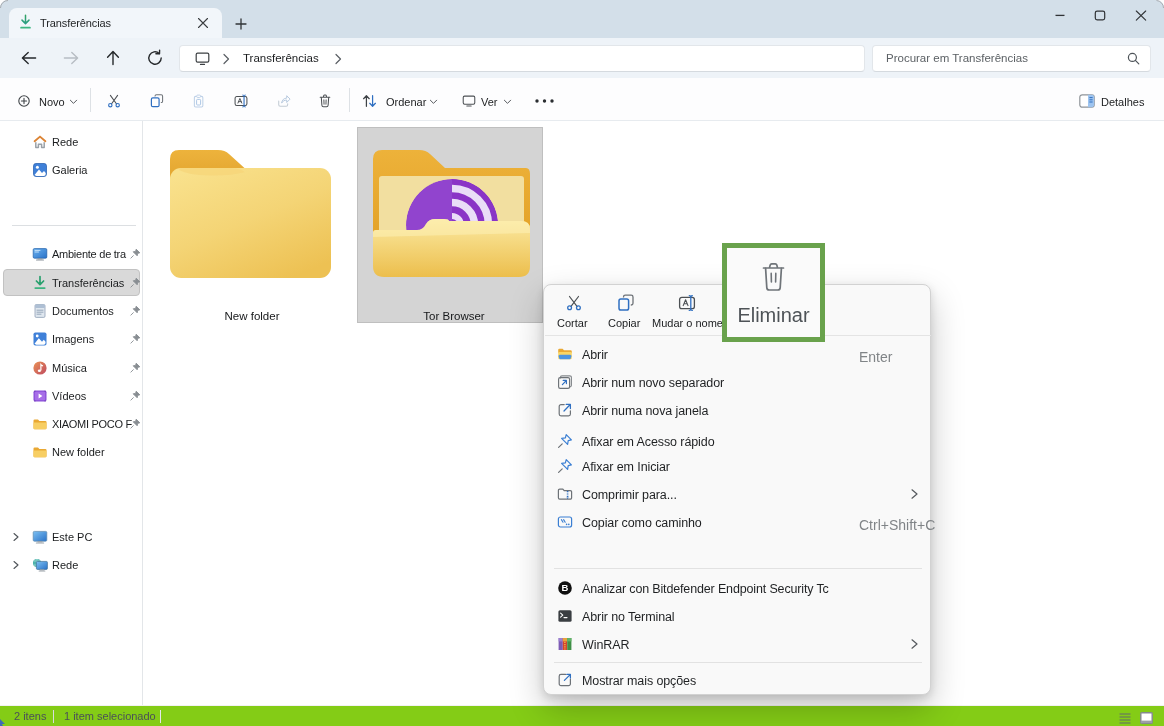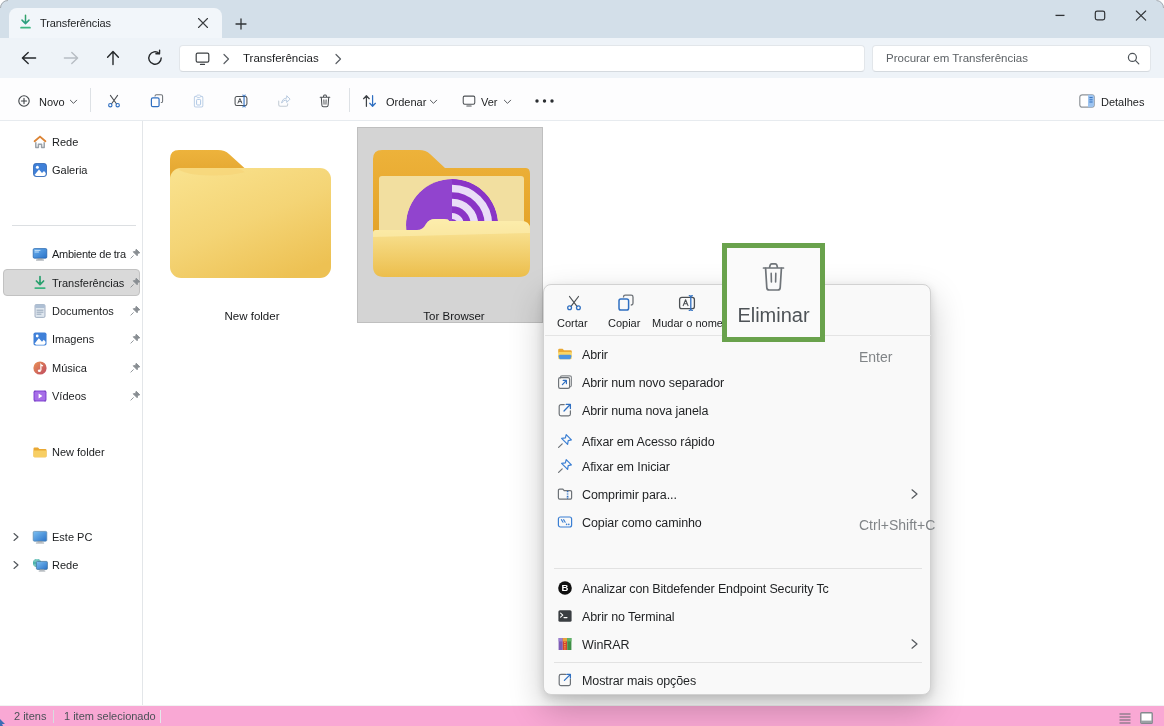--- a/index.html
+++ b/index.html
@@ -37,21 +37,21 @@
 .side-pin { position:absolute; left:129px; top:8px; width:12px; height:12px; }
 #side-sel { left:3px; top:269px; width:137px; height:27px; background:#d9d9d9; border:1px solid #c2c2c2; border-radius:4px; }
 #side-sep { left:12px; top:225px; width:124px; height:1px; background:#dcdfe2; }
 .chev { position:absolute; left:11px; top:9px; width:10px; height:10px; }
 
 
 #tile-sel { left:357px; top:127px; width:186px; height:196px; background:#d4d4d4; border:1px solid #bfbfbf; }
 .tile-label { position:absolute; font-size:11.5px; color:#16181a; text-align:center; top:310px; width:186px; }
 
 
-#statusbar { left:0; top:705px; width:1164px; height:21px; background:#f9a8d4; border-top:1px solid #f2f2f2; }
+#statusbar { left:0; top:705px; width:1164px; height:21px; background:#84cc16; border-top:1px solid #f2f2f2; }
 .stext { font-size:11px; color:#4b5157; }
 
 
 #cmenu { left:543px; top:284px; width:388px; height:411px; background:#f9f9f9; border:1px solid #d2d2d2; border-radius:8px; box-shadow:0 14px 34px rgba(0,0,0,0.22), 0 3px 8px rgba(0,0,0,0.12); }
 .mt-label { position:absolute; top:32px; font-size:11px; color:#1b1d1f; white-space:nowrap; }
 .mt-ic { position:absolute; top:8px; width:20px; height:20px; }
 #cm-sep0 { position:absolute; left:1px; top:50px; width:386px; height:1px; background:#e4e4e4; }
 .mrow { position:absolute; left:0; width:388px; height:28px; }
 .m-ic { position:absolute; left:13px; top:6px; width:16px; height:16px; }
 .m-label { position:absolute; left:38px; top:8px; font-size:12.5px; color:#1f2123; letter-spacing:-0.1px; white-space:nowrap; }
@@ -292,20 +292,30 @@
       </svg>
   </div>
   <div class="side-item" style="top:261px;">
     <svg class="side-ic" viewBox="0 0 16 16">
       <rect x="1.5" y="2.5" width="13" height="11" rx="1.8" fill="#8a4fd8"></rect>
       <rect x="2.8" y="3.8" width="10.4" height="8.4" rx="1" fill="#a76ee8"></rect>
       <path d="M6.6 5.6 L10.4 8 L6.6 10.4 Z" fill="#fff"></path>
       <path d="M2.2 3.2 L3.4 3.2 M2.2 13 L3.4 13 M12.6 3.2 L13.8 3.2 M12.6 13 L13.8 13" stroke="#6e3cb0" stroke-width="1"></path>
     </svg>
     <span class="side-label">Vídeos</span>
+    <svg class="side-pin" viewBox="0 0 12 12">
+        <path d="M7.2 1.2 L10.8 4.8 L8.6 5.4 L8.2 7.8 L4.2 3.8 L6.6 3.4 Z M4.6 7.4 L1.6 10.4" fill="#888d92" stroke="#888d92" stroke-width="0.9" stroke-linejoin="round"></path>
+      </svg>
+  </div>
+  <div class="side-item" style="top:289px;">
+    <svg class="side-ic" viewBox="0 0 16 16">
+      <path d="M1.5 4.6 A1.2 1.2 0 0 1 2.7 3.4 L6 3.4 L7.4 4.9 L13.3 4.9 A1.2 1.2 0 0 1 14.5 6.1 L14.5 12 A1.2 1.2 0 0 1 13.3 13.2 L2.7 13.2 A1.2 1.2 0 0 1 1.5 12 Z" fill="#e9a833"></path>
+      <path d="M1.5 6.5 L14.5 6.5 L14.5 12 A1.2 1.2 0 0 1 13.3 13.2 L2.7 13.2 A1.2 1.2 0 0 1 1.5 12 Z" fill="#f7ce63"></path>
+    </svg>
+    <span class="side-label" style="letter-spacing:-0.3px;">XIAOMI POCO F</span>
     <svg class="side-pin" viewBox="0 0 12 12">
         <path d="M7.2 1.2 L10.8 4.8 L8.6 5.4 L8.2 7.8 L4.2 3.8 L6.6 3.4 Z M4.6 7.4 L1.6 10.4" fill="#888d92" stroke="#888d92" stroke-width="0.9" stroke-linejoin="round"></path>
       </svg>
   </div>
   <div class="side-item" style="top:317px;">
     <svg class="side-ic" viewBox="0 0 16 16">
       <path d="M1.5 4.6 A1.2 1.2 0 0 1 2.7 3.4 L6 3.4 L7.4 4.9 L13.3 4.9 A1.2 1.2 0 0 1 14.5 6.1 L14.5 12 A1.2 1.2 0 0 1 13.3 13.2 L2.7 13.2 A1.2 1.2 0 0 1 1.5 12 Z" fill="#e9a833"></path>
       <path d="M1.5 6.5 L14.5 6.5 L14.5 12 A1.2 1.2 0 0 1 13.3 13.2 L2.7 13.2 A1.2 1.2 0 0 1 1.5 12 Z" fill="#f7ce63"></path>
     </svg>
     <span class="side-label">New folder</span>

